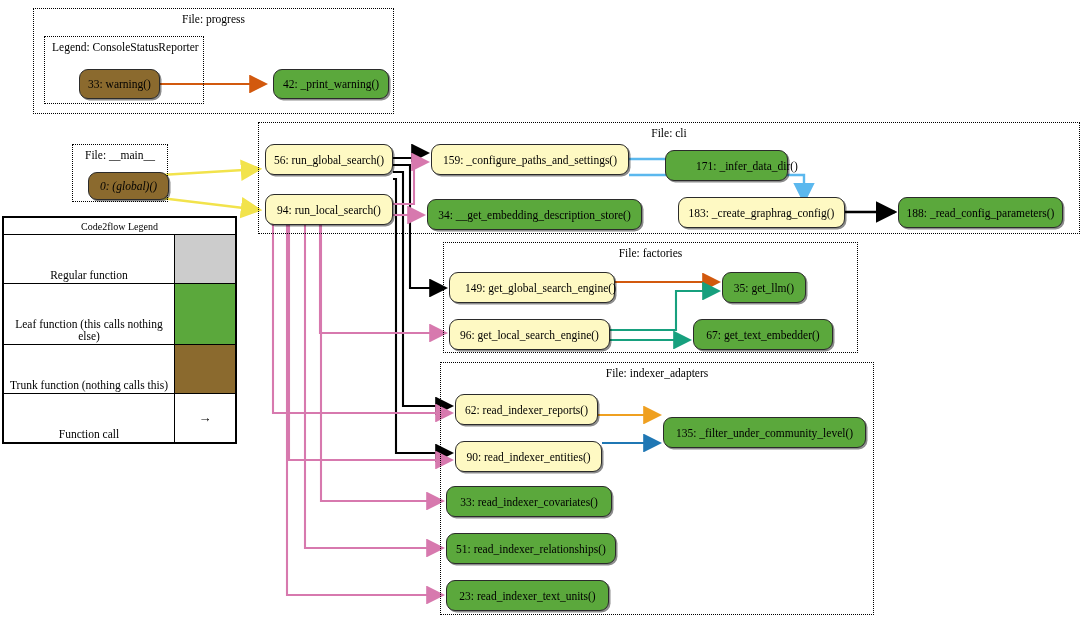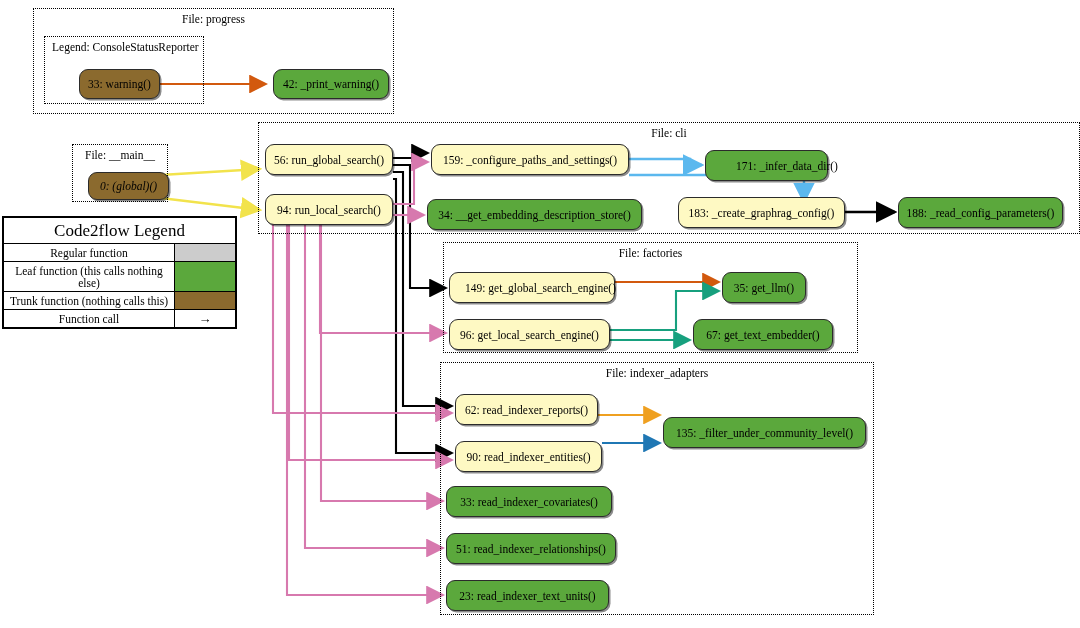--- a/index.html
+++ b/index.html
@@ -18,23 +18,23 @@
         white-space:nowrap;box-shadow:1.5px 1.5px 0 rgba(0,0,0,.45);}
   .n-regular{background:#fef9c3;}
   .n-trunk{background:#8b6a2e;}
   .n-leaf{background:#5ba83c;}
 
   
   #legend{position:absolute;left:2px;top:216px;width:235px;
           border:2px solid #000;background:#fff;box-sizing:border-box;}
   #legend .lrow{display:flex;border-top:1.4px solid #000;}
   #legend .lrow:first-child{border-top:none;}
-  #legend .lcap{flex:1;text-align:center;font-size:11.5px;padding:2.5px 2px;}
+  #legend .lcap{flex:1;text-align:center;font-size:11.5px;padding:2.5px 2px;margin-top:31px;}
   #legend .lswatch{width:60px;border-left:1.4px solid #000;}
-  #legend .ltitle{text-align:center;font-size:17px;padding:2.5px 2px;}
+  #legend .ltitle{text-align:center;font-size:10px;padding:2.5px 2px;}
   #legend .sw-regular{background:#cccccc;}
   #legend .sw-trunk{background:#8b6a2e;}
   #legend .sw-leaf{background:#5ba83c;}
   #legend .sw-arrow{display:flex;align-items:center;justify-content:center;
        font-size:13px;background:#fff;}
 </style>
 </head>
 <body>
 
 <div id="stage">
@@ -140,21 +140,21 @@
     <span>94: run_local_search()</span>
   </div>
 
   <div class="node n-regular" style="left:431px;top:144px;width:198px;height:31px;">
     <span>159: _configure_paths_and_settings()</span>
   </div>
   <div class="node n-leaf" style="left:427px;top:199px;width:215px;height:31px;">
     <span>34: __get_embedding_description_store()</span>
   </div>
 
-  <div class="node n-leaf" style="left:705px;top:150px;width:123px;height:31px;padding-left:41px;">
+  <div class="node n-leaf" style="left:665px;top:150px;width:123px;height:31px;padding-left:41px;">
     <span>171: _infer_data_dir()</span>
   </div>
   <div class="node n-regular" style="left:678px;top:197px;width:167px;height:31px;">
     <span>183: _create_graphrag_config()</span>
   </div>
   <div class="node n-leaf" style="left:898px;top:197px;width:165px;height:31px;">
     <span>188: _read_config_parameters()</span>
   </div>
 
   <div class="node n-regular" style="left:449px;top:272px;width:166px;height:31px;padding-left:17px;">

